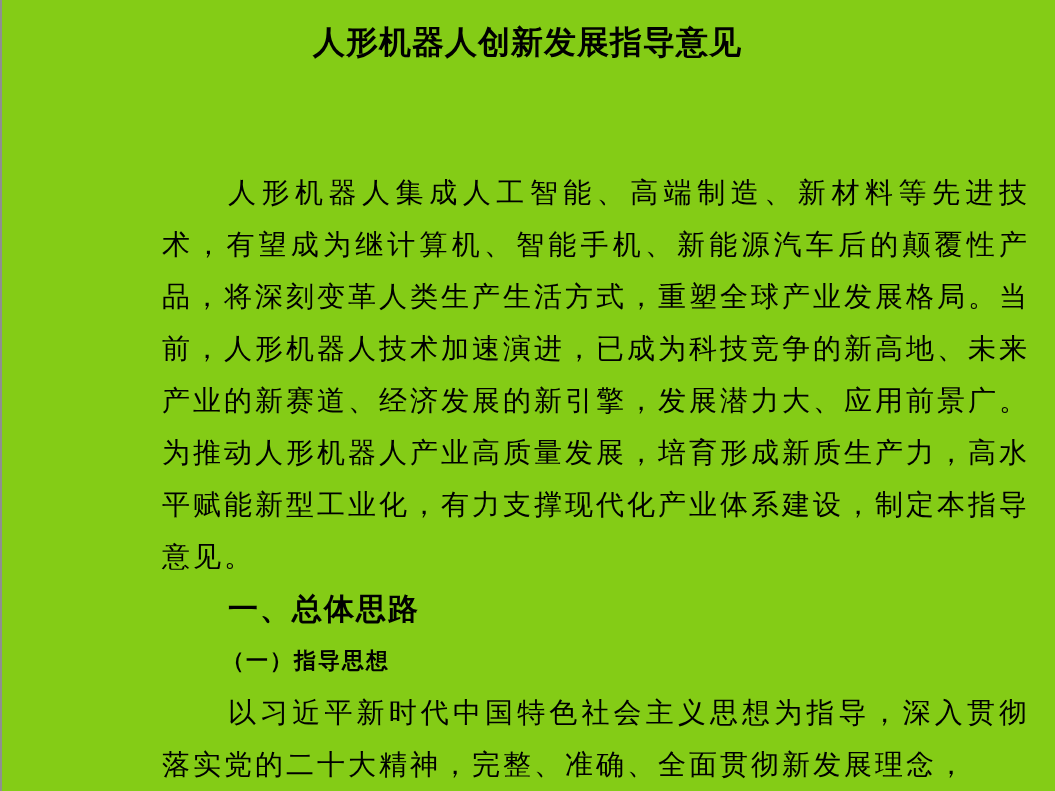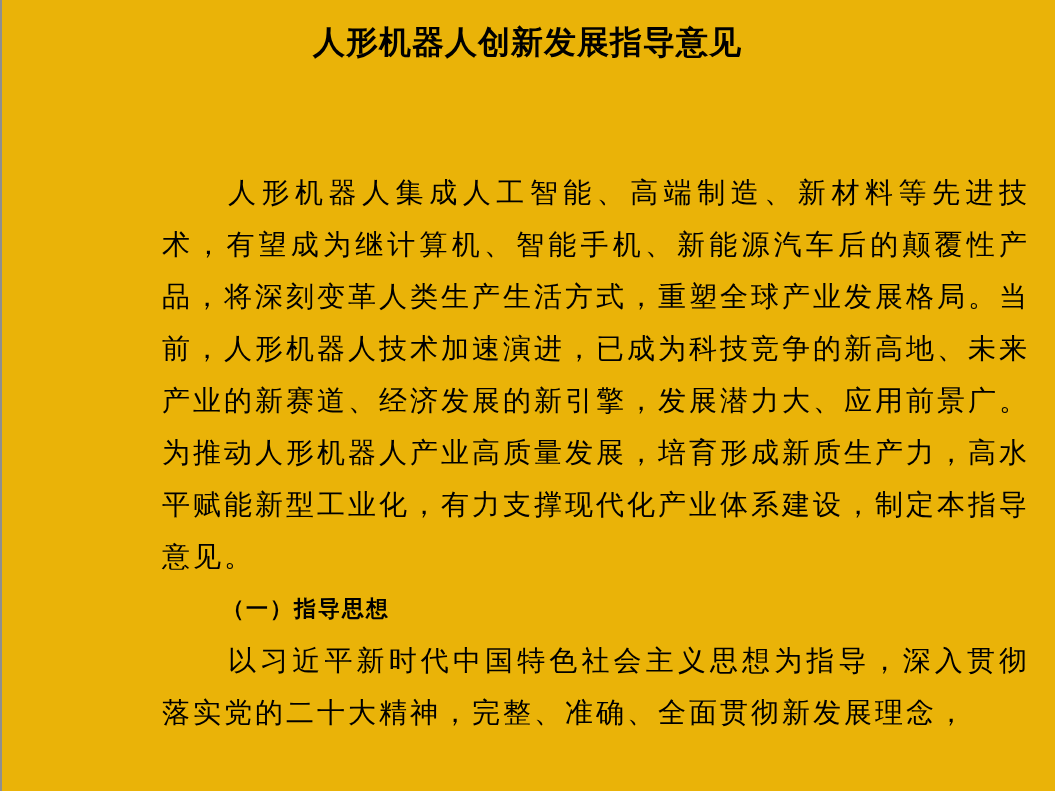--- a/index.html
+++ b/index.html
@@ -4,21 +4,21 @@
 <style>
   html, body {
     margin: 0;
     padding: 0;
     background: #ffffff;
   }
   .page {
     position: relative;
     width: 1055px;
     height: 791px;
-    background: #eab308;
+    background: #84cc16;
     overflow: hidden;
     color: #000000;
     font-family: "Liberation Serif", serif;
   }
   .left-edge {
     position: absolute;
     left: 0;
     top: 0;
     width: 2px;
     height: 791px;
@@ -74,16 +74,17 @@
   }
 </style>
 </head>
 <body>
 
 <div class="page">
   <div class="left-edge"></div>
   <h1 class="title">人形机器人创新发展指导意见</h1>
   <div class="content">
     <p class="para">人形机器人集成人工智能、高端制造、新材料等先进技术，有望成为继计算机、智能手机、新能源汽车后的颠覆性产品，将深刻变革人类生产生活方式，重塑全球产业发展格局。当前，人形机器人技术加速演进，已成为科技竞争的新高地、未来产业的新赛道、经济发展的新引擎，发展潜力大、应用前景广。为推动人形机器人产业高质量发展，培育形成新质生产力，高水平赋能新型工业化，有力支撑现代化产业体系建设，制定本指导意见。</p>
+    <h2 class="h-section">一、总体思路</h2>
     <h3 class="h-subsection">（一）指导思想</h3>
     <p class="para">以习近平新时代中国特色社会主义思想为指导，深入贯彻落实党的二十大精神，完整、准确、全面贯彻新发展理念，</p>
   </div>
 </div>
 
 </body></html>

